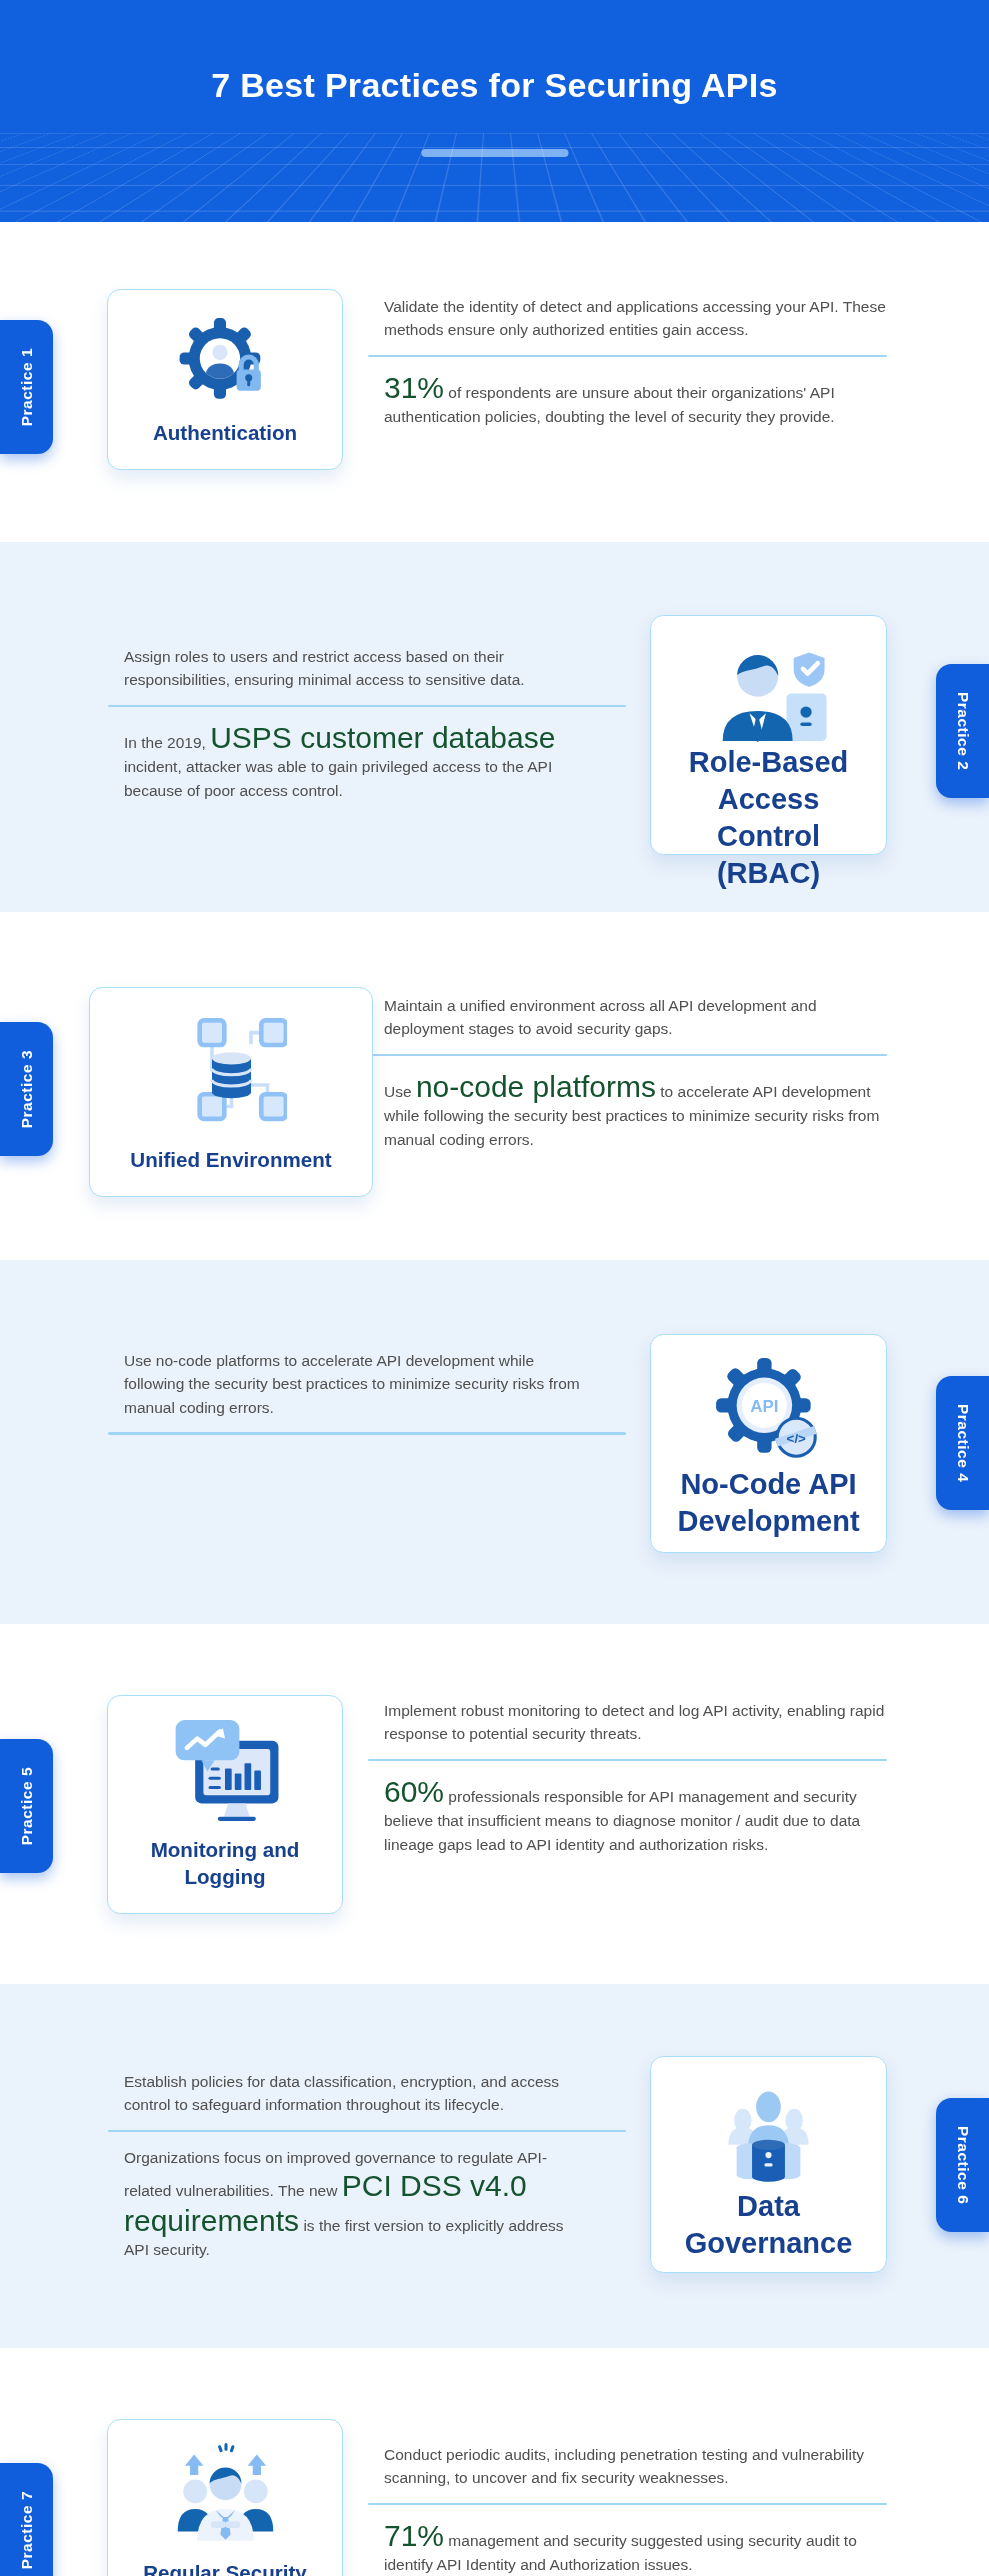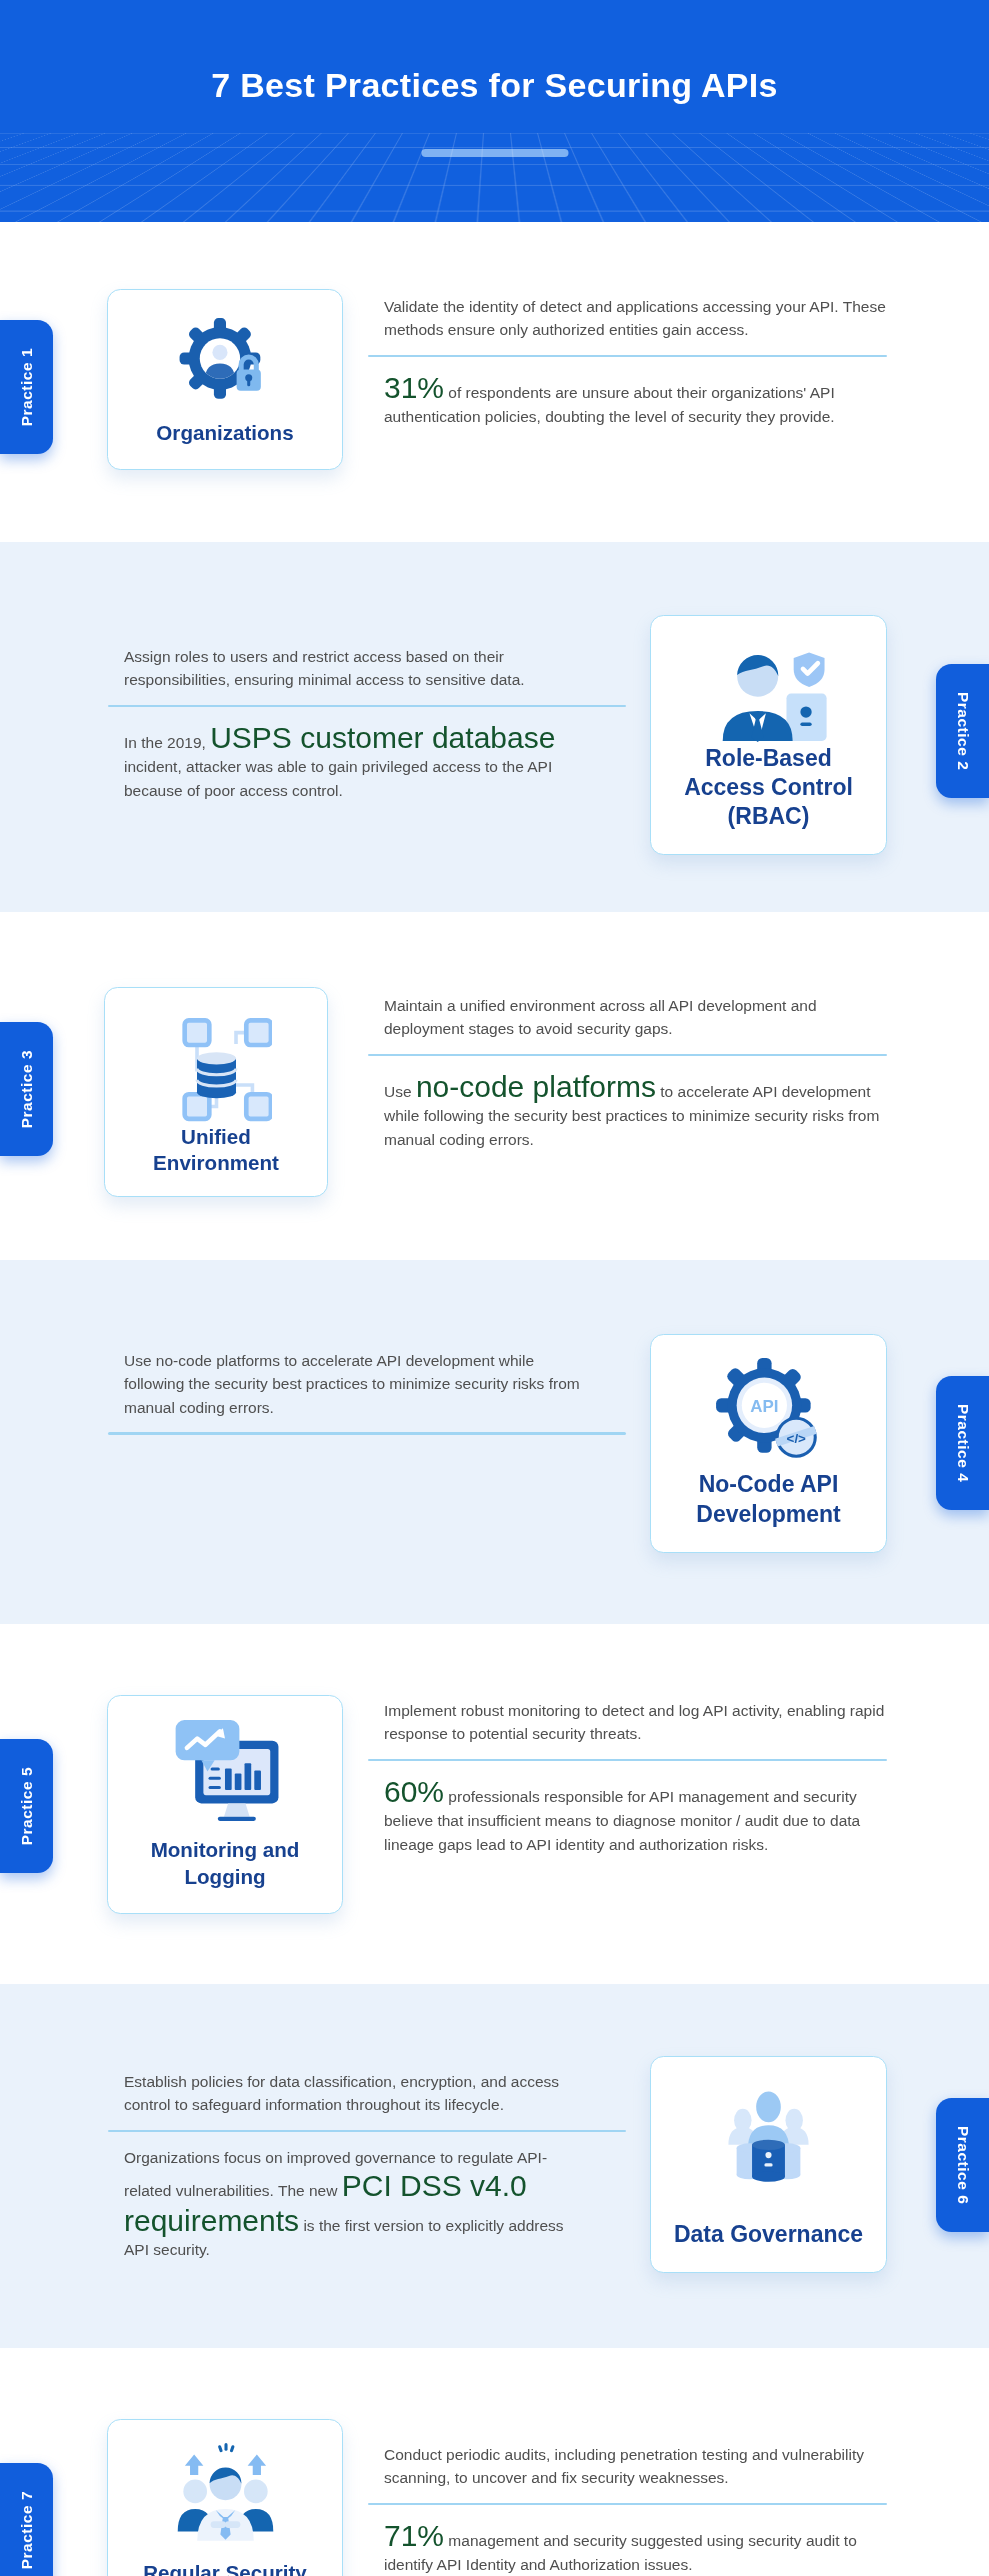--- a/index.html
+++ b/index.html
@@ -33,21 +33,21 @@
   .tab.left{left:0;border-radius:0 15.5px 15.5px 0;}
   .tab.right{right:0;border-radius:15.5px 0 0 15.5px;}
   .vtext{writing-mode:vertical-rl;font-size:15.5px;font-weight:700;letter-spacing:0.5px;}
   .tab.left .vtext{transform:rotate(180deg);}
 
   .card{position:absolute;background:#fff;border:1.5px solid #A8DFF8;border-radius:13.4px;
     box-shadow:0 8.2px 17.5px rgba(120,160,210,.20);
     display:flex;flex-direction:column;align-items:center;justify-content:space-between;
     padding:19.6px 11.3px 23px;box-sizing:border-box;z-index:2;}
   .card-label{font-weight:700;color:#17418F;text-align:center;line-height:1.28;margin:0;}
-  .lbl-40{font-size:20.6px;} .lbl-44{font-size:23px;}
+  .lbl-40{font-size:20.6px;} .lbl-44{font-size:29px;}
 
   .content{position:absolute;z-index:1;}
   .body-text{font-size:15.5px;line-height:1.5;color:#4F4F4F;margin:0;}
   .divider{height:2.6px;background:#A0D5F3;border-radius:1.5px;margin:13.4px 0 13.4px -16.5px;}
   .stat .hl{color:#14532d;font-size:30px;font-weight:500;line-height:1.15;text-align:center;}
 
   svg{display:block;}
 </style>
 </head>
 <body>
@@ -86,21 +86,21 @@
         <g clip-path="url(#authclip)">
           <circle cx="95" cy="84" r="15" fill="#D9E6FA"></circle>
           <path d="M65 140 q0 -34 30 -34 q30 0 30 34 z" fill="#2E6CB8"></path>
         </g>
         <path d="M137 120 v-12 a15 15 0 0 1 30 0 v12" stroke="#7FB9EF" stroke-width="10" fill="none"></path>
         <rect x="128" y="118" width="48" height="42" rx="8" fill="#7FB9EF"></rect>
         <circle cx="152" cy="134" r="7" fill="#1A5FAE"></circle>
         <rect x="149" y="138" width="6" height="13" rx="3" fill="#1A5FAE"></rect>
       </svg>
     </span>
-    <p class="card-label lbl-40">Organizations</p>
+    <p class="card-label lbl-40">Authentication</p>
   </div>
   <div class="content" style="left:384px;top:73px;width:507px">
     <p class="body-text">Validate the identity of detect and applications accessing your API. These methods ensure only authorized entities gain access.</p>
     <div class="divider" style="width:519px"></div>
     <p class="body-text stat"><span class="hl">31%</span><span> of respondents are unsure about their organizations' API authentication policies, doubting the level of security they provide.</span></p>
   </div>
 </section>
 
 <section class="section light" style="height:370px">
   <div class="tab right" style="top:122px">
@@ -127,21 +127,21 @@
     <p class="body-text">Assign roles to users and restrict access based on their responsibilities, ensuring minimal access to sensitive data.</p>
     <div class="divider" style="width:518px"></div>
     <p class="body-text stat"><span>In the 2019, </span><span class="hl">USPS customer database</span><span> incident, attacker was able to gain privileged access to the API because of poor access control.</span></p>
   </div>
 </section>
 
 <section class="section white" style="height:348px">
   <div class="tab left" style="top:110px">
     <span class="vtext">Practice 3</span>
   </div>
-  <div class="card" style="left:104px;top:75px;width:224px;height:210px">
+  <div class="card" style="left:89px;top:75px;width:284px;height:210px">
     <span>
       <svg width="111" height="116" viewBox="0 0 216 226">
         <g stroke="#C9DFF9" stroke-width="7" fill="none">
           <polyline points="70,70 70,120 108,120"></polyline>
           <polyline points="146,70 146,48 170,48"></polyline>
           <polyline points="140,150 178,150 178,178"></polyline>
           <polyline points="108,160 108,192 84,192"></polyline>
         </g>
         <g fill="#D8E8FC" stroke="#90C2F7" stroke-width="9">
           <rect x="46" y="24" width="48" height="48" rx="8"></rect>

